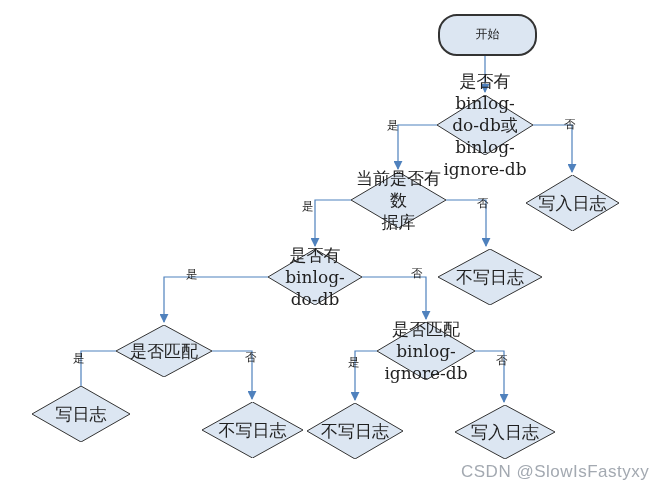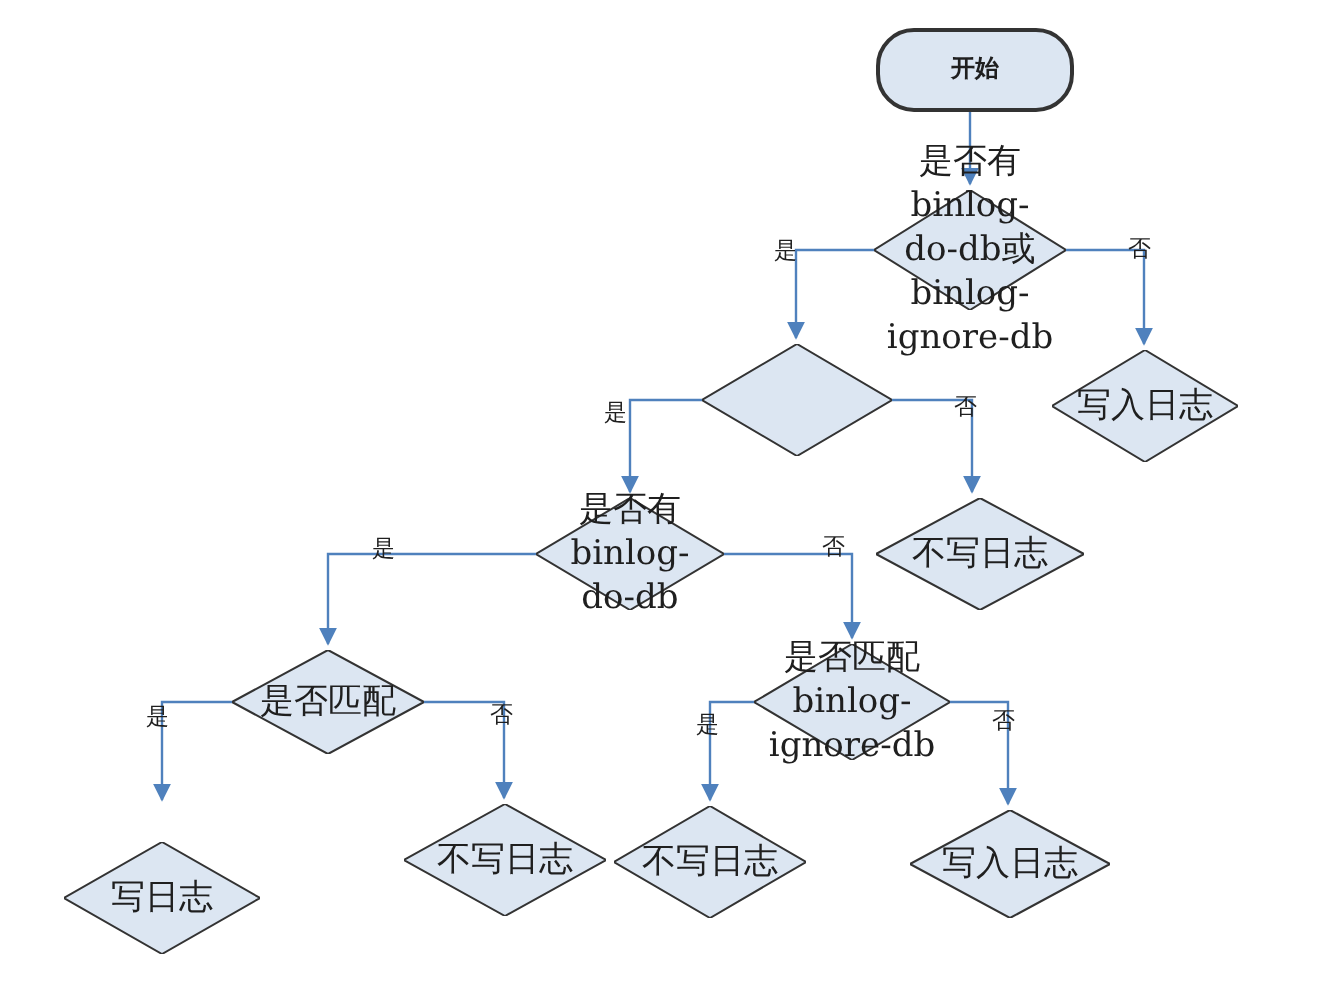--- a/index.html
+++ b/index.html
@@ -47,21 +47,20 @@
     color: var(--text, #222222);
     text-align: center;
     white-space: pre-line;
     width: 100%;
   }
   .lbl.wide { width: 104px; }
   .node.start {
     background: var(--node-fill, #dce6f2);
     border: 2px solid var(--node-border, #333333);
     border-radius: 19px;
-    font-weight: bold;
   }
   .node.start .lbl { font-size: 12px; }
   .elbl {
     position: absolute;
     font-size: 11.5px;
     color: var(--text, #222222);
     line-height: 1;
   }
   .watermark {
     position: absolute;
@@ -107,20 +106,22 @@
       </svg>
     <div class="lbl wide">是否有binlog-
 do-db或binlog-
 ignore-db</div>
   </div>
 
   <div class="node diamond" style="left:351px;top:172px;width:95px;height:56px">
     <svg class="shape" viewBox="0 0 100 100" preserveAspectRatio="none">
         <polygon points="50,0 100,50 50,100 0,50"></polygon>
       </svg>
+    <div class="lbl">当前是否有数
+据库</div>
   </div>
 
   <div class="node diamond" style="left:526px;top:175px;width:93px;height:56px">
     <svg class="shape" viewBox="0 0 100 100" preserveAspectRatio="none">
         <polygon points="50,0 100,50 50,100 0,50"></polygon>
       </svg>
     <div class="lbl">写入日志</div>
   </div>
 
   <div class="node diamond" style="left:268px;top:249px;width:94px;height:56px">
@@ -146,21 +147,21 @@
   </div>
 
   <div class="node diamond" style="left:377px;top:322px;width:98px;height:58px">
     <svg class="shape" viewBox="0 0 100 100" preserveAspectRatio="none">
         <polygon points="50,0 100,50 50,100 0,50"></polygon>
       </svg>
     <div class="lbl wide">是否匹配
 binlog-ignore-db</div>
   </div>
 
-  <div class="node diamond" style="left:32px;top:421px;width:98px;height:56px">
+  <div class="node diamond" style="left:32px;top:386px;width:98px;height:56px">
     <svg class="shape" viewBox="0 0 100 100" preserveAspectRatio="none">
         <polygon points="50,0 100,50 50,100 0,50"></polygon>
       </svg>
     <div class="lbl">写日志</div>
   </div>
 
   <div class="node diamond" style="left:202px;top:402px;width:101px;height:56px">
     <svg class="shape" viewBox="0 0 100 100" preserveAspectRatio="none">
         <polygon points="50,0 100,50 50,100 0,50"></polygon>
       </svg>
@@ -185,13 +186,14 @@
   <span class="elbl" style="left:564px;top:119px">否</span>
   <span class="elbl" style="left:302px;top:201px">是</span>
   <span class="elbl" style="left:477px;top:198px">否</span>
   <span class="elbl" style="left:186px;top:269px">是</span>
   <span class="elbl" style="left:411px;top:268px">否</span>
   <span class="elbl" style="left:73px;top:353px">是</span>
   <span class="elbl" style="left:245px;top:352px">否</span>
   <span class="elbl" style="left:348px;top:357px">是</span>
   <span class="elbl" style="left:496px;top:355px">否</span>
 
+  <div class="watermark">CSDN @SlowIsFastyxy</div>
 </div>
 
 </body></html>

